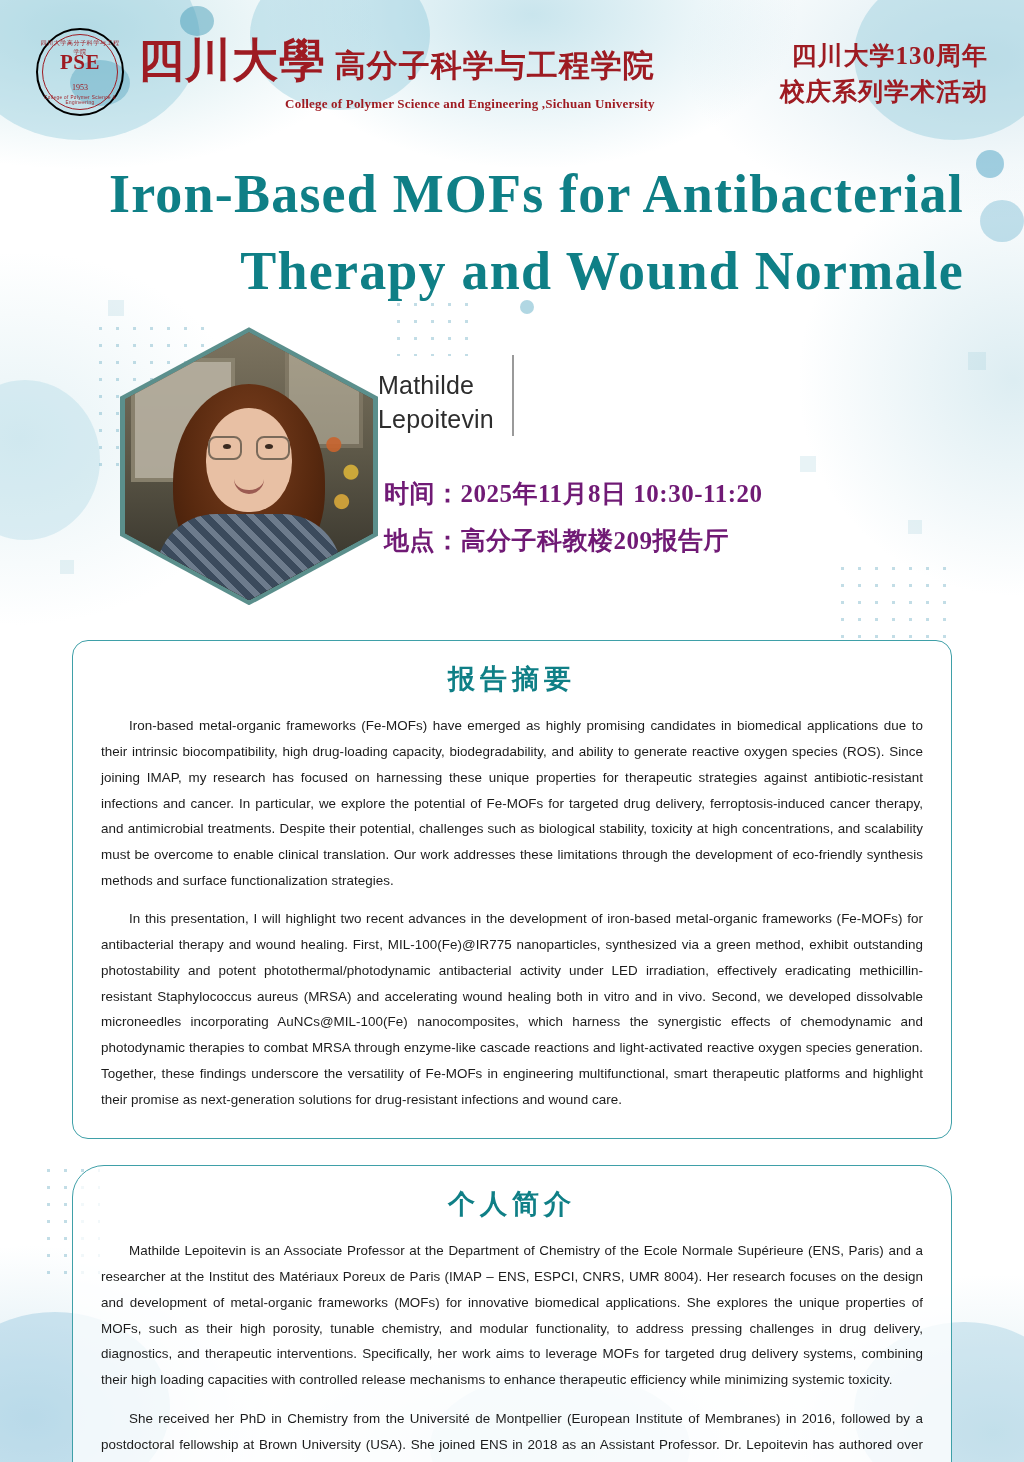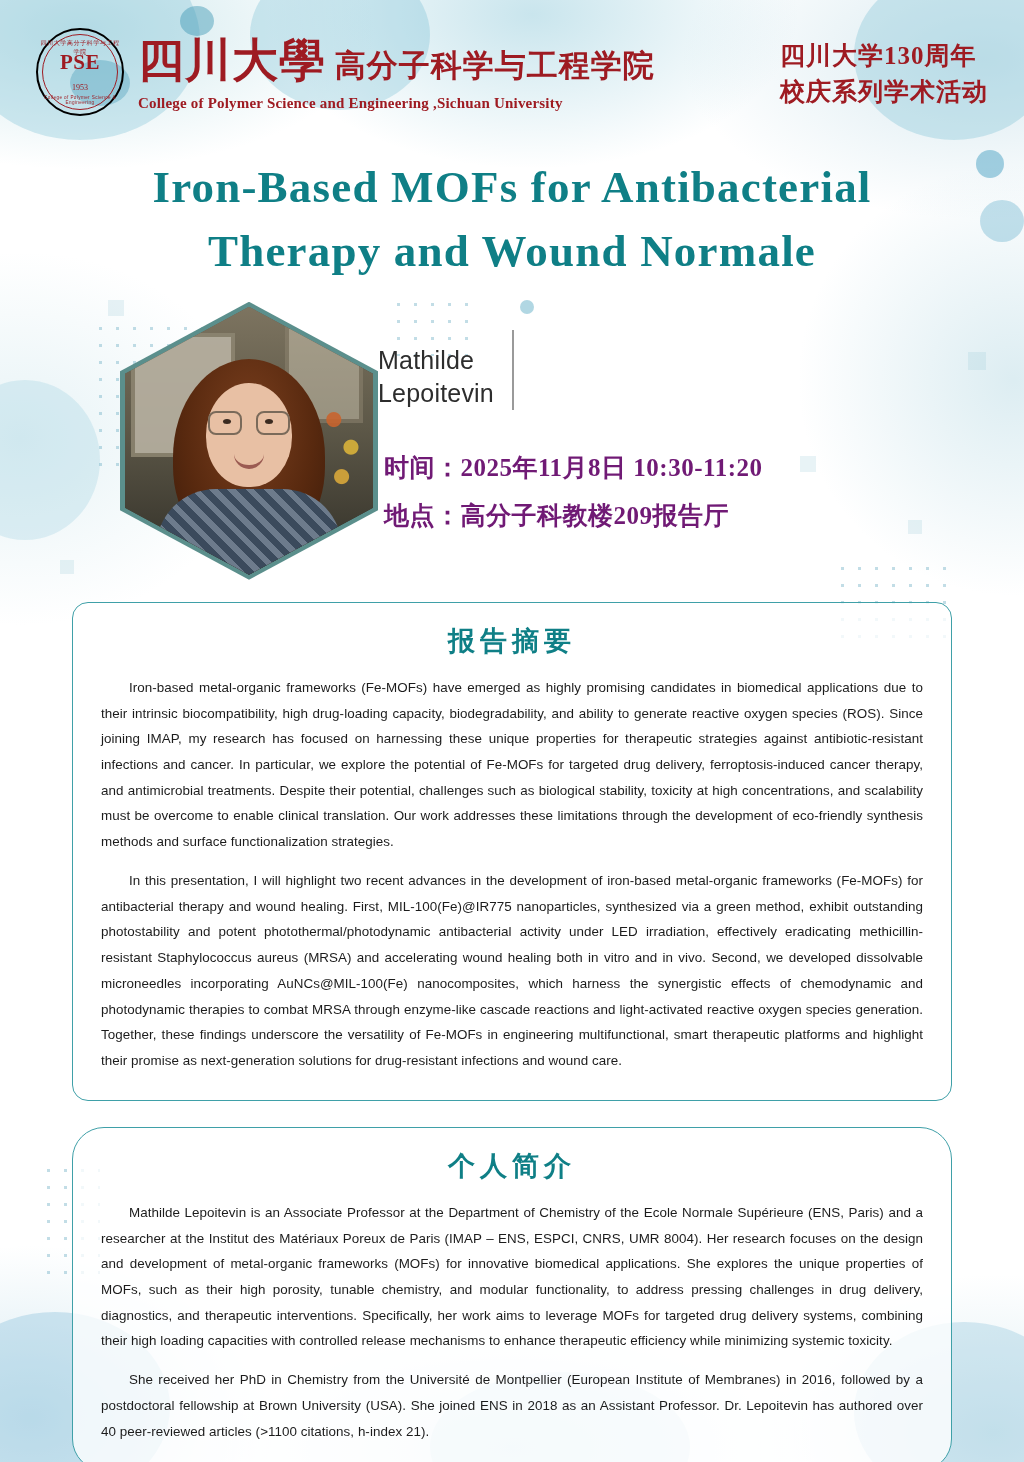--- a/index.html
+++ b/index.html
@@ -115,46 +115,46 @@
     font-family: "Liberation Serif", serif;
     font-size: 31px;
     font-weight: bold;
     color: #9e1b22;
     letter-spacing: 1px;
     line-height: 1.25;
   }
   .brand-cn .big { font-size: 46px; }
   .brand-en {
     font-family: "Liberation Serif", serif;
-    font-size: 15px;
+    font-size: 13px;
     font-weight: bold;
     color: #9e1b22;
     margin-top: 6px;
     letter-spacing: 0.2px;
-    text-align: left;
+    text-align: right;
   }
   .anniv {
     font-family: "Liberation Serif", serif;
     color: #9e1b22;
     font-weight: bold;
     font-size: 25px;
     line-height: 1.45;
-    text-align: left;
+    text-align: right;
     margin-top: 10px;
     letter-spacing: 1px;
   }
 
   
   .title {
     position: relative;
     z-index: 3;
-    text-align: center;
-    font-family: "Liberation Serif", serif;
-    font-weight: bold;
-    font-size: 45px;
+    text-align: right;
+    font-family: "Liberation Serif", serif;
+    font-weight: bold;
+    font-size: 54px;
     line-height: 1.42;
     color: #0f7f86;
     letter-spacing: 1.2px;
     margin: 16px 60px 0 60px;
   }
 
   
   .speaker {
     position: relative;
     z-index: 3;
@@ -313,21 +313,21 @@
     font-size: 25px;
     color: #701a75;
     line-height: 1.9;
     letter-spacing: .5px;
   }
 
   
   .panel {
     position: relative;
     z-index: 3;
-    margin: 22px 72px 0 72px;
+    margin: 35px 72px 0 72px;
     border: 1.5px solid #3fa0a8;
     border-radius: 16px;
     background: rgba(255,255,255,0.78);
     padding: 20px 28px 26px 28px;
     box-sizing: border-box;
   }
   .panel-title {
     text-align: center;
     font-family: "Liberation Serif", serif;
     font-weight: bold;

